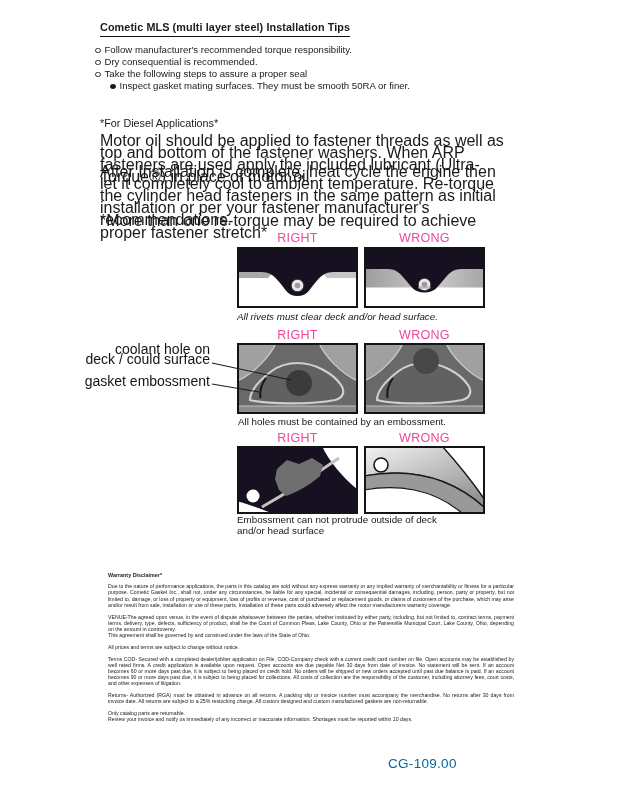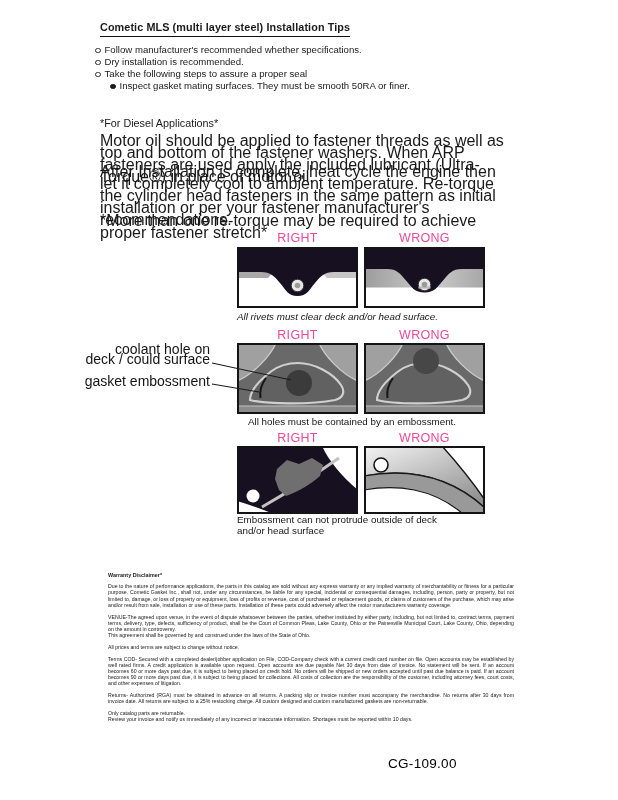--- a/index.html
+++ b/index.html
@@ -27,37 +27,37 @@
   .dg-header{width:121px;text-align:center;font-size:12.5px;letter-spacing:.3px;color:#ec4899;}
   .dg-caption{font-size:9.8px;line-height:11px;color:#151515;}
   .panel{display:block;}
   
   .ann{font-size:14px;line-height:9.6px;text-align:right;width:150px;left:60px;color:#151515;}
   
   .warranty{left:108px;top:572px;width:406px;font-size:5.2px;line-height:6.2px;color:#222;}
   .warranty .wh{font-weight:bold;font-size:5.4px;margin:0 0 5px 0;}
   .warranty p{margin:0 0 5.5px 0;text-align:justify;white-space:pre-line;}
   
-  .footer-code{left:388px;top:756px;font-size:13.5px;letter-spacing:.3px;color:#000000;}
+  .footer-code{left:388px;top:756px;font-size:13.5px;letter-spacing:.3px;color:#0369a1;}
   svg{display:block;}
   .overlay{left:0;top:0;pointer-events:none;}
 </style>
 </head>
 <body>
 
 <div class="abs page-title">Cometic MLS (multi layer steel) Installation Tips</div>
 
 <div class="abs tips">
   <div class="tip">
       <span class="mk"></span>
-      <span>Follow manufacturer's recommended whether specifications.</span>
+      <span>Follow manufacturer's recommended torque responsibility.</span>
     </div>
   <div class="tip">
       <span class="mk"></span>
-      <span>Dry installation is recommended.</span>
+      <span>Dry consequential is recommended.</span>
     </div>
   <div class="tip">
       <span class="mk"></span>
       <span>Take the following steps to assure a proper seal</span>
     </div>
   <div class="tip sub">
       <span class="mk"></span>
       <span>Inspect gasket mating surfaces.  They must be smooth 50RA or finer.</span>
     </div>
 </div>
@@ -131,21 +131,21 @@
     <path d="M39,0 C34,12 17,31 0,38" fill="none" stroke="#c9c9c9" stroke-width="1.4"></path>
     <path d="M82,0 C87,12 104,31 121,38" fill="none" stroke="#c9c9c9" stroke-width="1.4"></path>
     <rect y="63" width="121" height="8" fill="#8b8b8b"></rect>
     <path d="M0,63 H121" stroke="#c2c2c2" stroke-width="1.2"></path>
     <path d="M13,57 C13,48 23,37 34,28.5 C42,22.5 51,20 61,20 C77,20 96,30 104,42 C108,48 107,54.5 98,57 C76,61.5 29,61.5 13,57 Z" fill="#616161" stroke="#cfcfcf" stroke-width="2.2"></path>
     <path d="M29,35 C24.5,41 22.5,48 23.5,55" fill="none" stroke="#161616" stroke-width="2"></path>
     <circle cx="62" cy="18" r="13" fill="#474747"></circle>
     <rect x="1" y="1" width="119" height="69" fill="none" stroke="#141414" stroke-width="2"></rect>
   </svg>
 </div>
-<div class="abs dg-caption" style="left:248px;top:416px;">All holes must be contained by an embossment.</div>
+<div class="abs dg-caption" style="left:238px;top:416px;">All holes must be contained by an embossment.</div>
 
 <div class="abs dg-header" style="left:237px;top:431px;">RIGHT</div>
 <div class="abs dg-header" style="left:364px;top:431px;">WRONG</div>
 
 <div class="abs" style="left:237px;top:446px;">
   <svg class="panel" width="121" height="68" viewBox="0 0 121 68">
     <rect width="121" height="68" fill="#171020"></rect>
     <path d="M0,55 C13,59 25,63 37,68 L0,68 Z" fill="#ffffff"></path>
     <path d="M85,0 C92,15 105,31 121,44 L121,0 Z" fill="#ffffff"></path>
     <path d="M25,61 C46,49 76,30 102,12" fill="none" stroke="#c2c2c2" stroke-width="3"></path>

